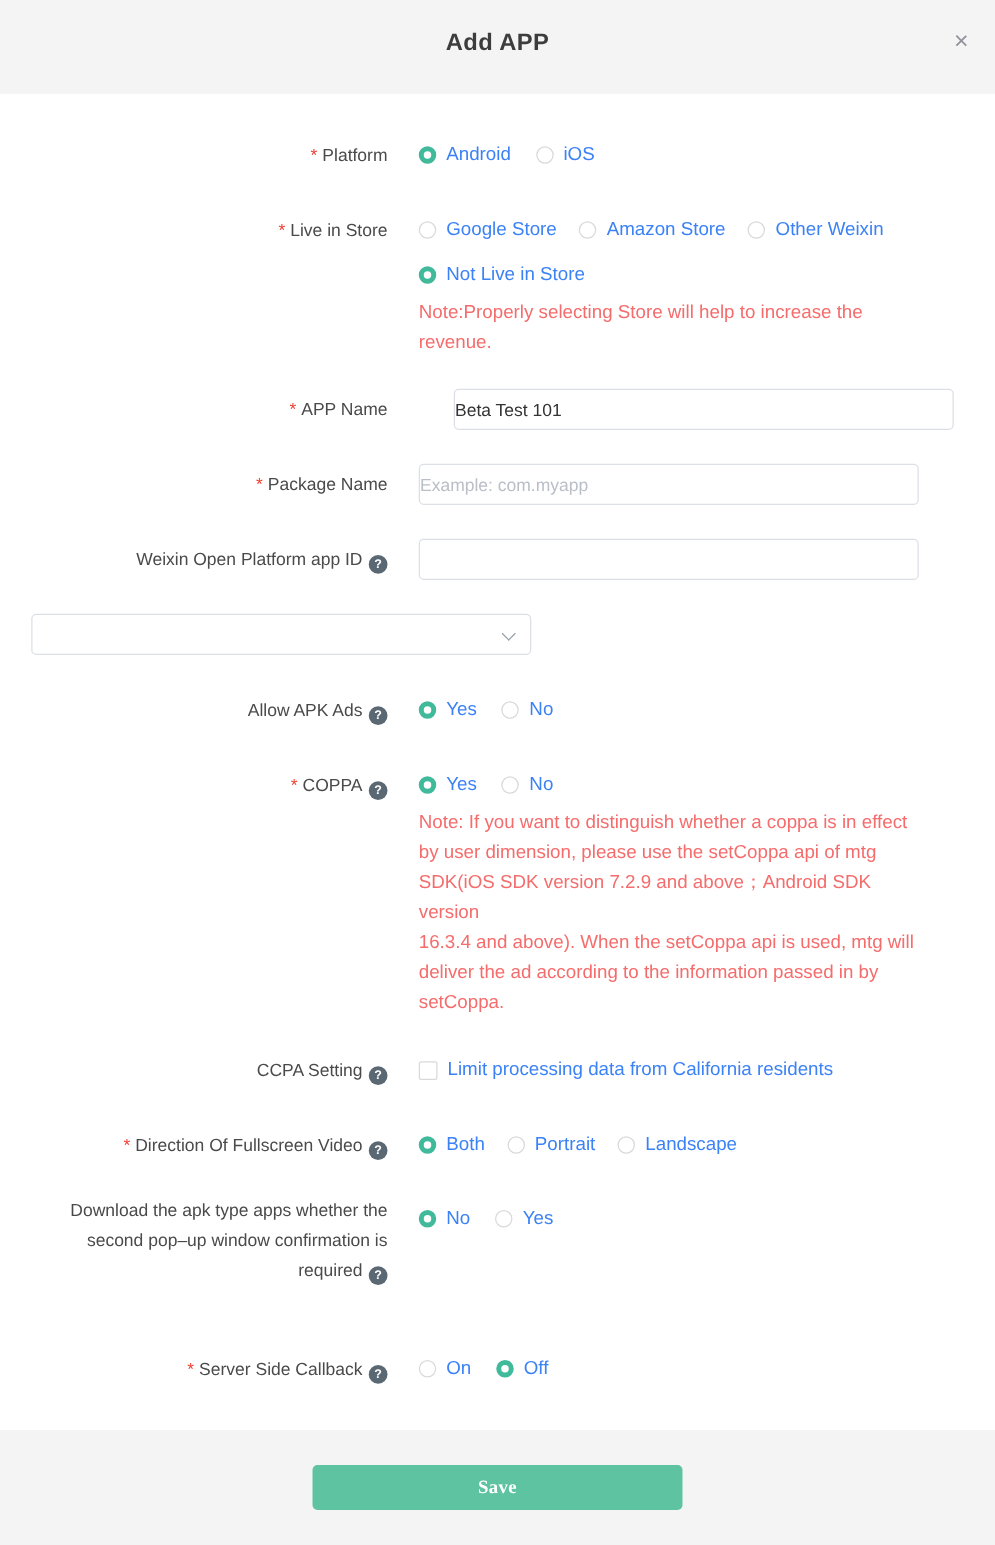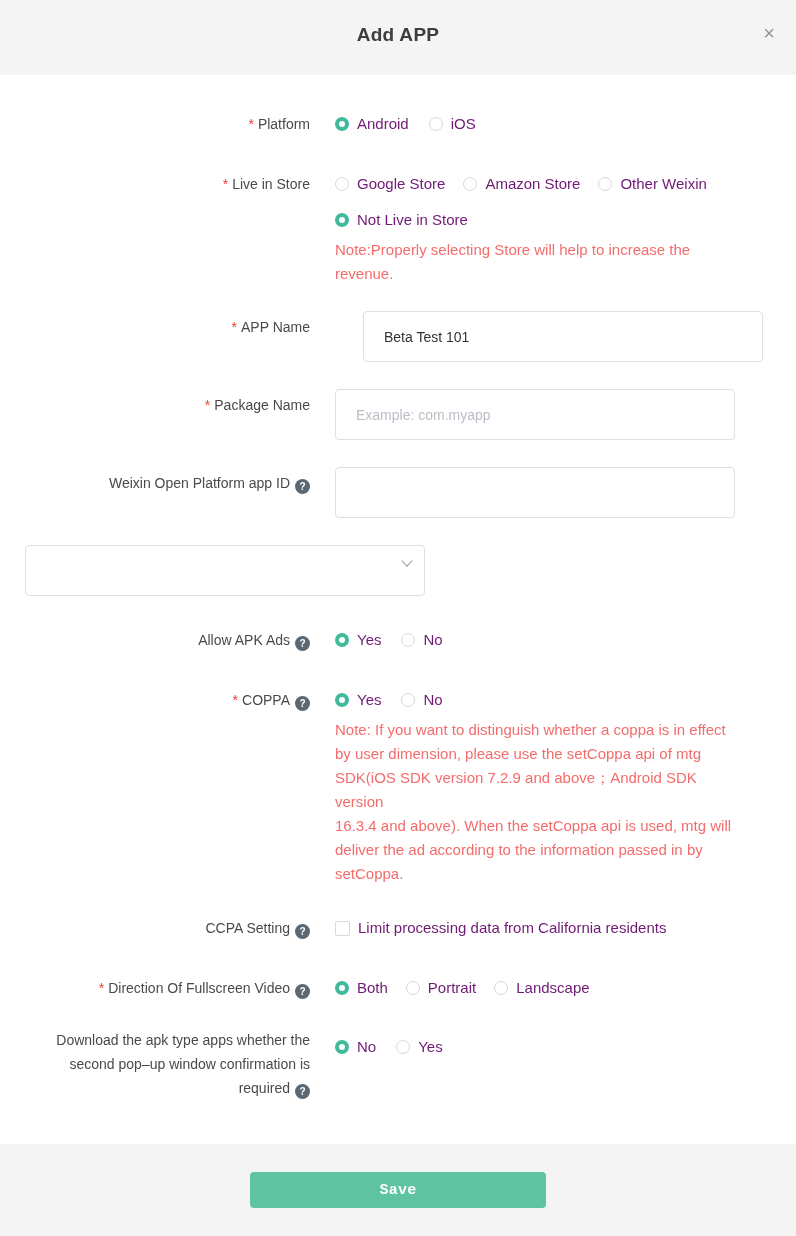--- a/index.html
+++ b/index.html
@@ -41,35 +41,35 @@
     line-height: 15px; text-align: center; vertical-align: -2px; margin-left: 5px;
   }
 
   
   .opt { display: inline-flex; align-items: center; cursor: pointer; }
   .radio {
     width: 14px; height: 14px; border-radius: 50%; background: #fff;
     border: 1px solid #d9d9d9; flex: none;
   }
   .radio.sel { border: 4px solid #41ba9b; }
-  .opt-label { font-size: 15px; color: #701a75; margin-left: 8px; line-height: 24px; white-space: nowrap; }
+  .opt-label { font-size: 15px; color: #3b82f6; margin-left: 8px; line-height: 24px; white-space: nowrap; }
   .checkbox {
     width: 15px; height: 15px; border: 1px solid #d9d9d9; border-radius: 2px;
     background: #fff; flex: none;
   }
 
   .opt-row { display: flex; align-items: center; height: 24px; }
   .gap18 { margin-right: 18px; }
   .gap20 { margin-right: 20px; }
 
   
   .text-input, .select-box {
-    width: 400px; height: 51px; border: 1px solid #dcdfe6; border-radius: 4px;
+    width: 400px; height: 33px; border: 1px solid #dcdfe6; border-radius: 4px;
     font-family: "Liberation Sans", sans-serif; font-size: 14px; color: #333;
-    padding: 0 20px; background: #fff; outline: none;
+    padding: 0 0; background: #fff; outline: none;
   }
   .text-input::placeholder { color: #b9bec7; opacity: 1; }
   .select-box { position: relative; cursor: pointer; }
   .chevron {
     position: absolute; right: 13px; top: 11px; width: 8px; height: 8px;
     border-right: 1.5px solid #99a0a8; border-bottom: 1.5px solid #99a0a8;
     transform: rotate(45deg);
   }
 
   .note {
@@ -80,21 +80,21 @@
   .multiline-label { white-space: pre-line; }
 
   
   .modal-footer {
     height: 92px; background: #f4f4f4; flex: none;
     display: flex; justify-content: center; align-items: flex-start;
   }
   .save-btn {
     margin-top: 28px; width: 296px; height: 36px; border: none; border-radius: 4px;
     background: #5ec3a1; color: #fff; font-size: 15px; font-weight: 700;
-    font-family: Liberation Mono, monospace; cursor: pointer; letter-spacing: .3px;
+    font-family: Liberation Serif, serif; cursor: pointer; letter-spacing: .3px;
   }
 
   
   .r-platform  { margin-bottom: 36px; }
   .r-store     { margin-bottom: 25px; }
   .r-appname   { margin-bottom: 27px; gap: 28px; }
   .r-package   { margin-bottom: 27px; }
   .r-weixin    { margin-bottom: 27px; }
   .r-mediation { margin-bottom: 32px; }
   .r-apk       { margin-bottom: 36px; }

